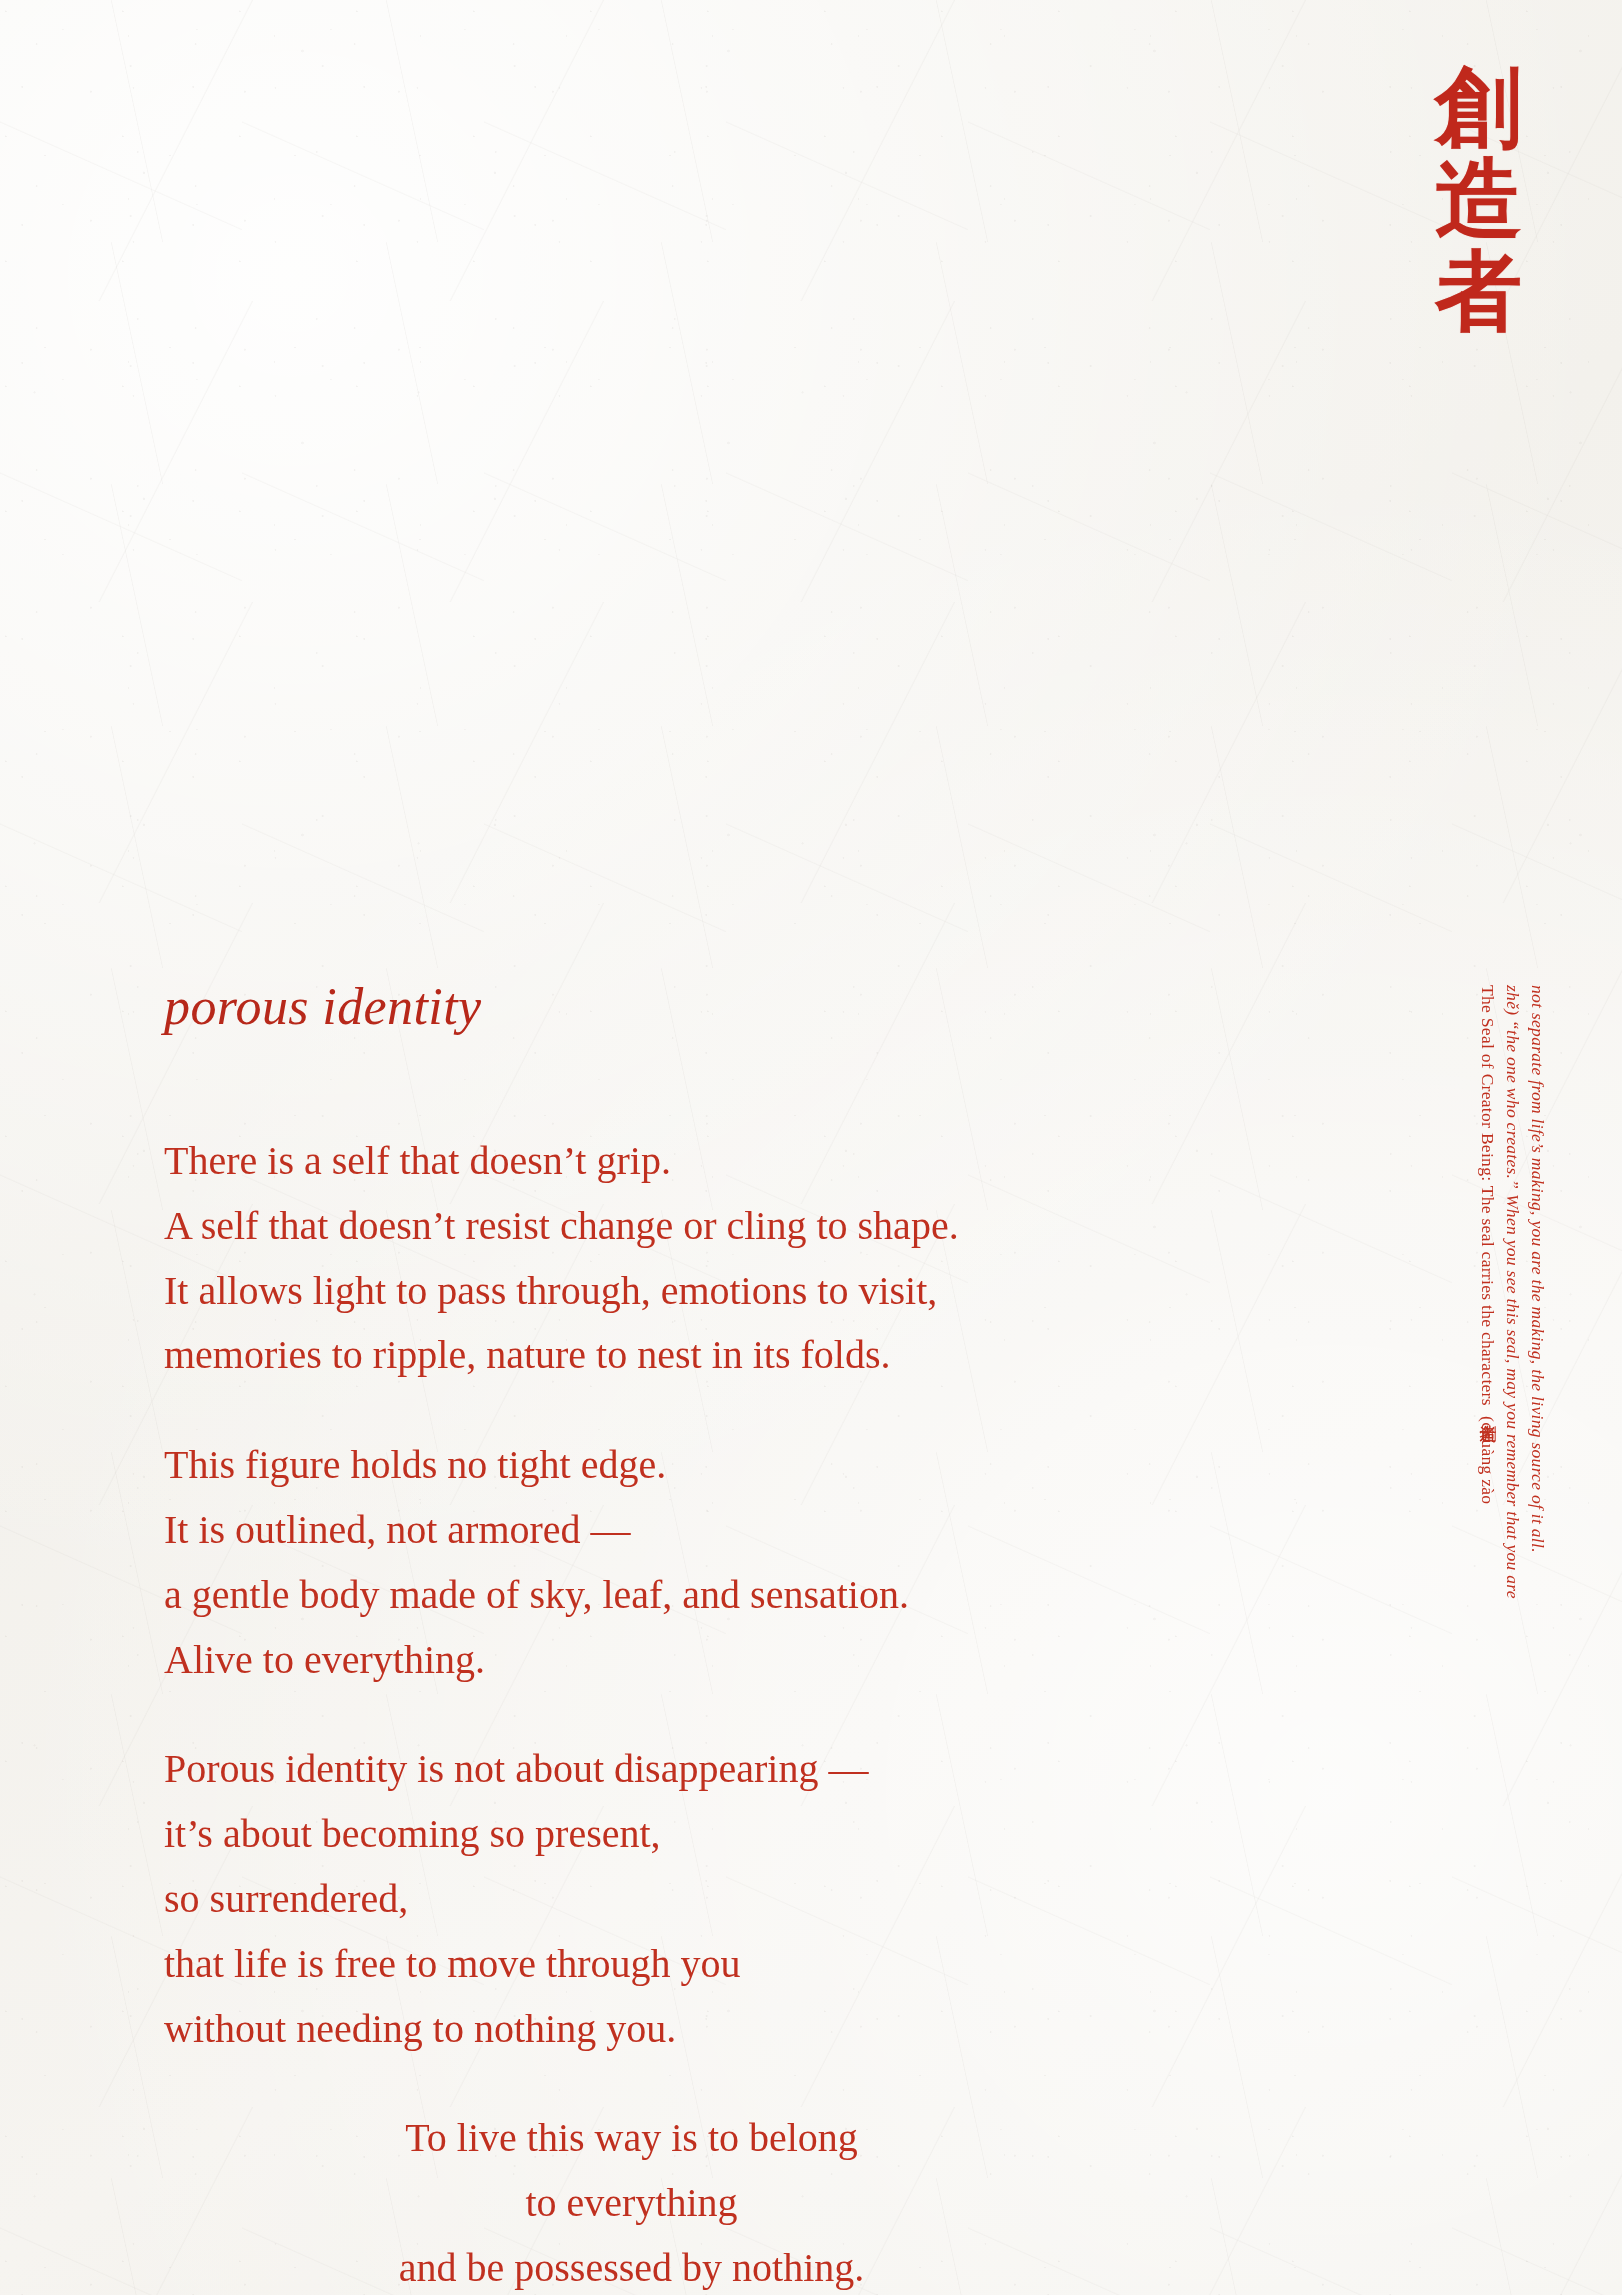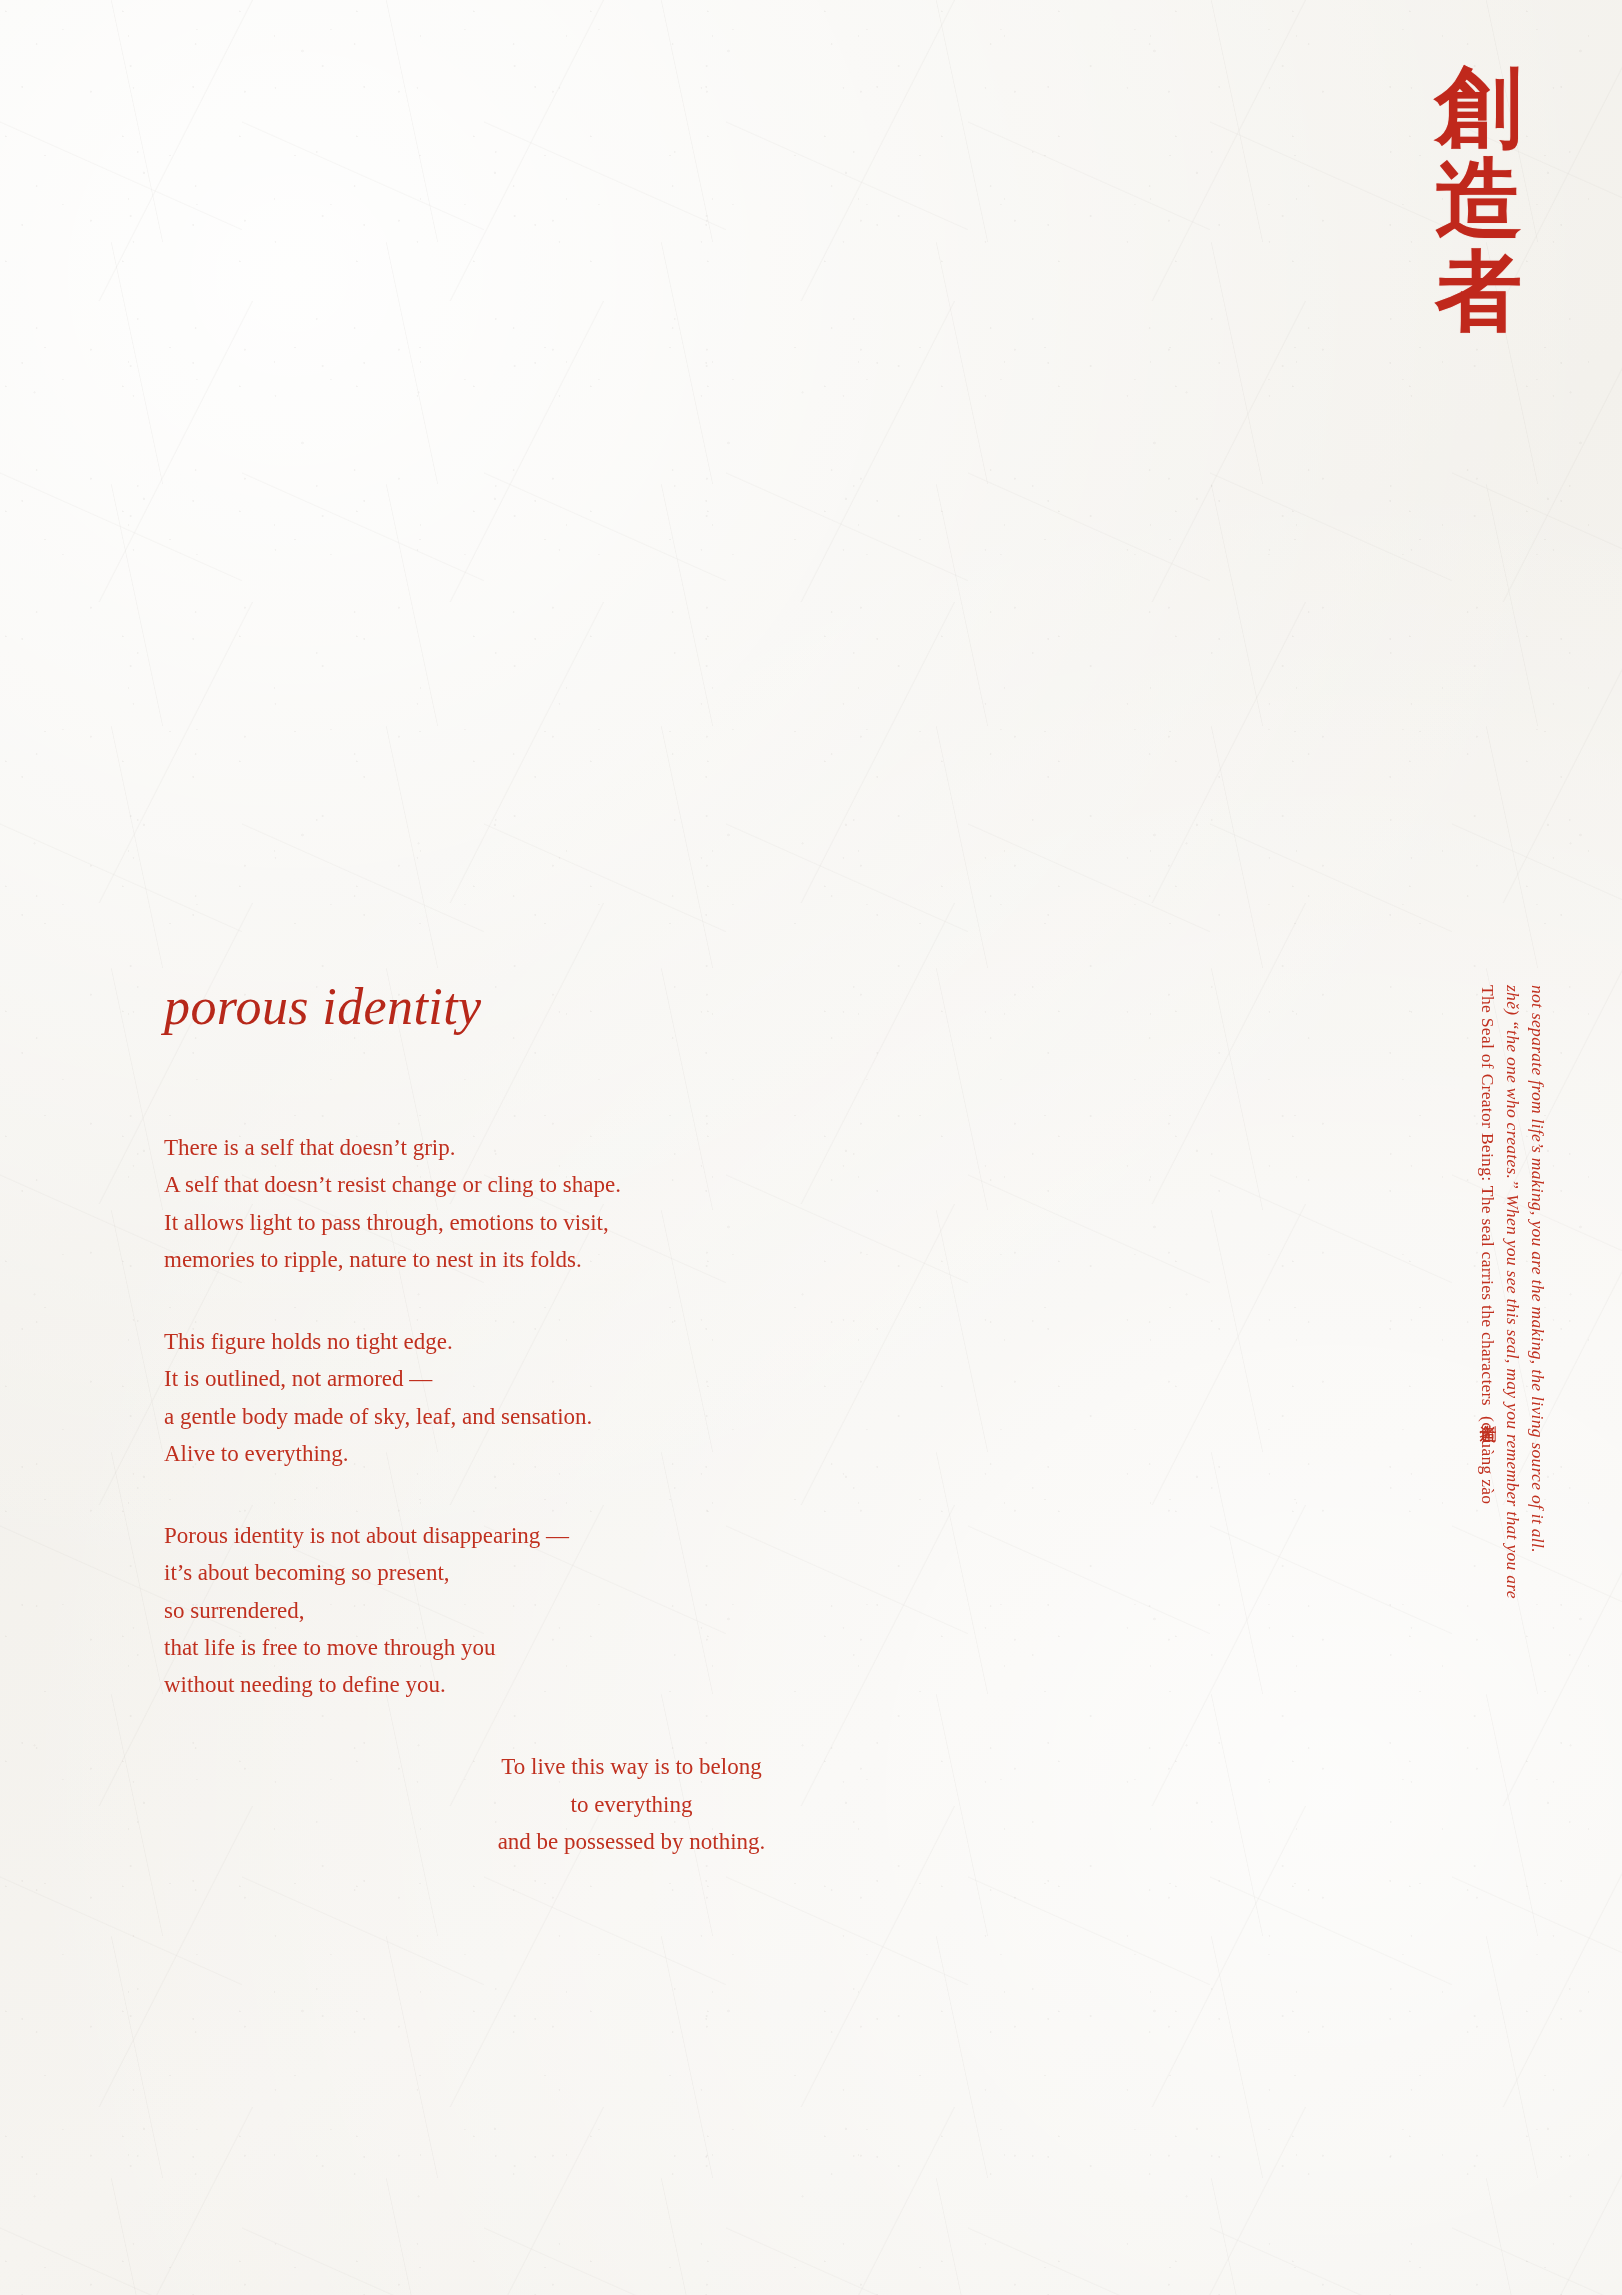--- a/index.html
+++ b/index.html
@@ -101,21 +101,21 @@
     font-family: "Liberation Serif", serif;
     font-style: italic;
     font-size: 52px;
     letter-spacing: 0.4px;
     color: #b7281a;
     margin: 0 0 93px 0;
     font-weight: 400;
   }
   .stanza {
     font-family: "Liberation Serif", serif;
-    font-size: 23px;
+    font-size: 40px;
     line-height: 1.62;
     color: #c0301f;
     margin: 0 0 45px 0;
     white-space: pre-line;
   }
   .stanza:last-child { margin-bottom: 0; text-align: center; }
 
   
   .sidenote {
     position: absolute;
@@ -166,21 +166,21 @@
 It allows light to pass through, emotions to visit,
 memories to ripple, nature to nest in its folds.</p>
     <p class="stanza">This figure holds no tight edge.
 It is outlined, not armored —
 a gentle body made of sky, leaf, and sensation.
 Alive to everything.</p>
     <p class="stanza">Porous identity is not about disappearing —
 it’s about becoming so present,
 so surrendered,
 that life is free to move through you
-without needing to define you.</p>
+without needing to nothing you.</p>
     <p class="stanza">To live this way is to belong
 to everything
 and be possessed by nothing.</p>
   </div>
 
   <div class="sidenote">
     <div class="sidenote-col cjk">The Seal of Creator Being: The seal carries the characters 創造者 (chuàng zào</div>
     <div class="sidenote-col">zhě) “the one who creates.” When you see this seal, may you remember that you are</div>
     <div class="sidenote-col">not separate from life’s making, you are the making, the living source of it all.</div>
   </div>

